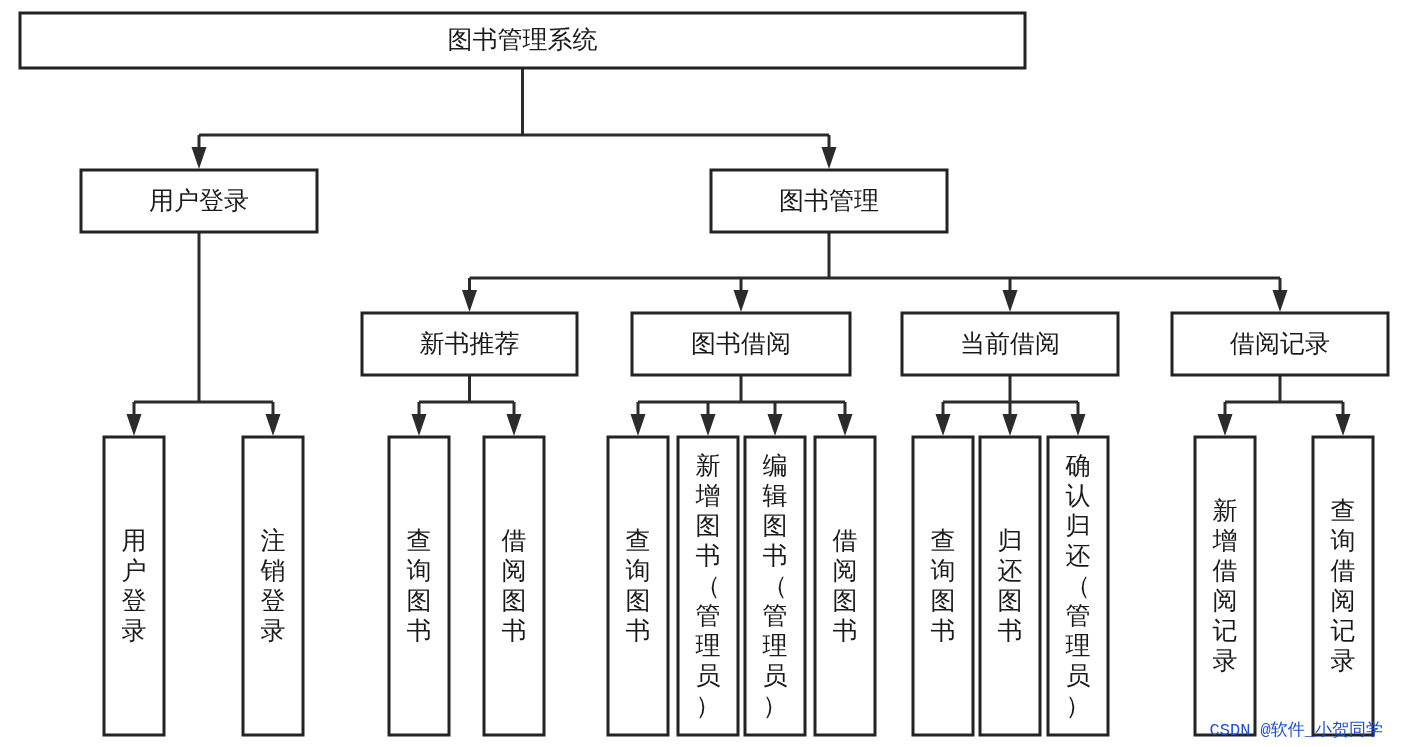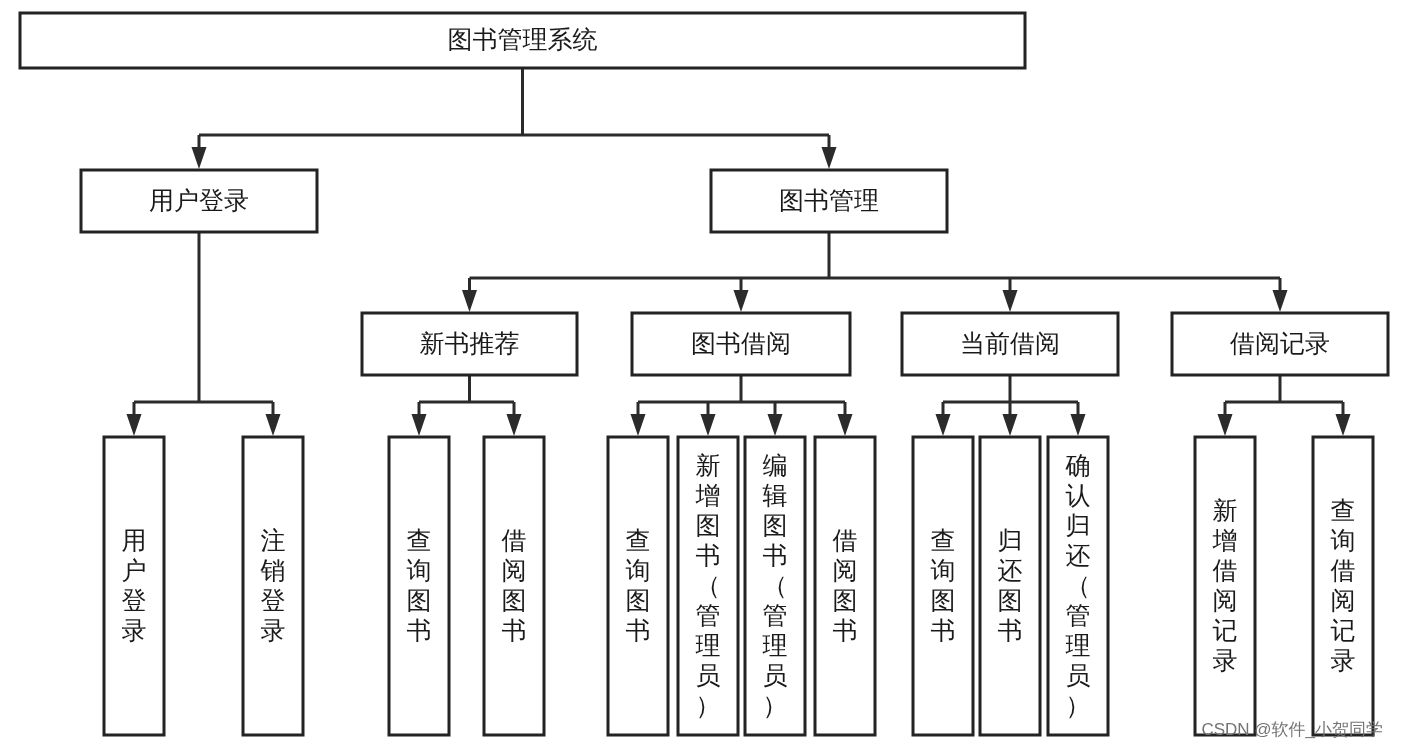--- a/index.html
+++ b/index.html
@@ -42,23 +42,23 @@
     font-family: "Liberation Sans", "DejaVu Sans", sans-serif;
     font-size: 25px;
     fill: #1a1a1a;
     text-anchor: middle;
     dominant-baseline: middle;
   }
   .watermark {
     position: absolute;
     right: 10px;
     bottom: 6px;
-    font-family: Liberation Sans, sans-serif;
+    font-family: Liberation Mono, monospace;
     font-size: 17px;
-    color: #737373;
+    color: #1d4ed8;
     white-space: nowrap;
     user-select: none;
   }
 </style>
 </head>
 <body>
 
 <div id="page">
 
   <svg id="diagram" viewBox="0 0 1405 747">

